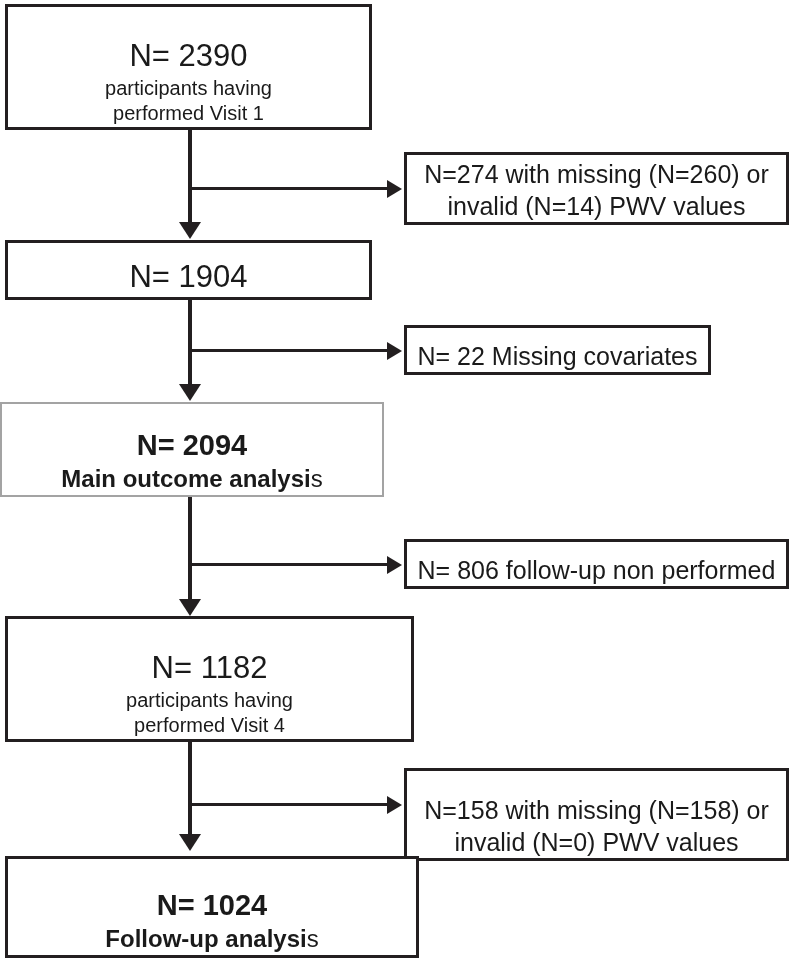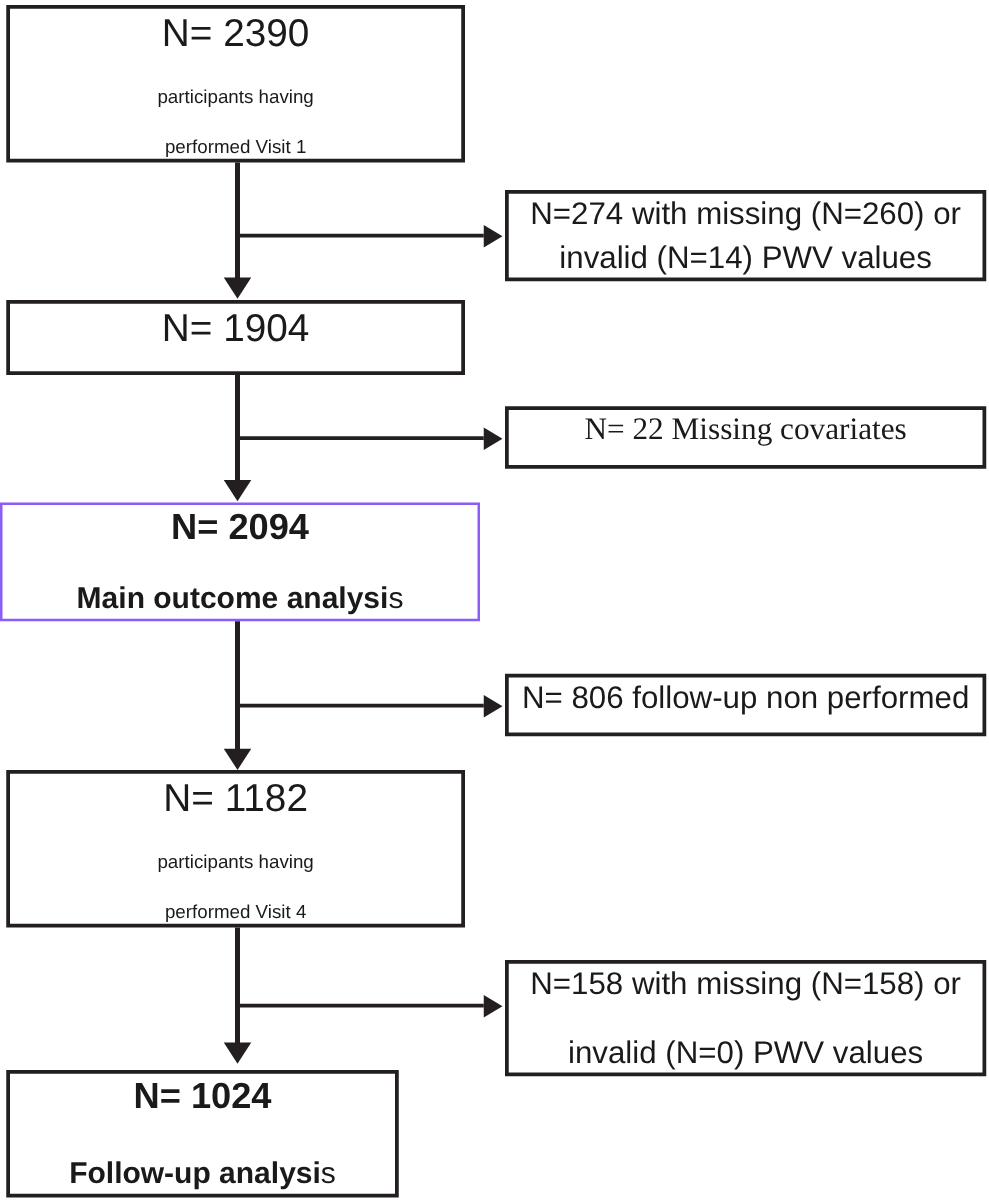--- a/index.html
+++ b/index.html
@@ -21,42 +21,42 @@
   }
 
   
   .node {
     position: absolute;
     box-sizing: border-box;
     background: #ffffff;
     display: flex;
     flex-direction: column;
     align-items: center;
-    justify-content: space-between;
+    justify-content: flex-end;
     text-align: center;
     line-height: 1.28;
   }
   .node.main {
     border: 3px solid #231f20;
   }
   .node.main-gray {
-    border: 2px solid #8b5cf6;
+    border: 2px solid #a3a3a3;
   }
   .node.side {
     border: 3px solid #231f20;
   }
 
   .ln {
     display: block;
     white-space: nowrap;
   }
 
   
   .t-big      { font-size: 31px; font-weight: 400; letter-spacing: 0px; }
-  .t-sub      { font-size: 15px; font-weight: 400; }
+  .t-sub      { font-size: 20px; font-weight: 400; }
   .t-big-bold { font-size: 29px; font-weight: bold; }
   .t-sub-bold { font-size: 24px; font-weight: bold; }
   .t-side     { font-size: 25px; font-weight: 400; }
   .lightsfx   { font-weight: 400; }
 
   
   .vstem {
     position: absolute;
     width: 4px;
     background: #231f20;
@@ -106,52 +106,52 @@
 
   <div class="node main" style="left:5px; top:240px; width:367px; height:60px;">
     <span class="ln t-big">N= 1904</span>
   </div>
 
   <div class="vstem" style="left:188px; top:300px; height:92px;"></div>
   <div class="arrow-down" style="left:179px; top:384px;"></div>
   <div class="hbranch" style="left:190px; top:349px; width:197px;"></div>
   <div class="arrow-right" style="left:387px; top:342px;"></div>
 
-  <div class="node side" style="left:404px; top:325px; width:385px; height:50px;font-family:Liberation Serif, serif;">
+  <div class="node side" style="left:404px; top:325px; width:307px; height:50px;">
     <span class="ln t-side">N= 22 Missing covariates</span>
   </div>
 
   <div class="node main-gray" style="left:0px; top:402px; width:384px; height:95px;">
     <span class="ln t-big-bold">N= 2094</span>
     <span class="ln t-sub-bold"><span>Main outcome analysi</span><span class="lightsfx">s</span></span>
   </div>
 
   <div class="vstem" style="left:188px; top:497px; height:110px;"></div>
   <div class="arrow-down" style="left:179px; top:599px;"></div>
   <div class="hbranch" style="left:190px; top:563px; width:197px;"></div>
   <div class="arrow-right" style="left:387px; top:556px;"></div>
 
   <div class="node side" style="left:404px; top:539px; width:385px; height:50px;">
     <span class="ln t-side">N= 806 follow-up non performed</span>
   </div>
 
-  <div class="node main" style="left:5px; top:616px; width:367px; height:126px;">
+  <div class="node main" style="left:5px; top:616px; width:409px; height:126px;">
     <span class="ln t-big">N= 1182</span>
     <span class="ln t-sub">participants having</span>
     <span class="ln t-sub">performed Visit 4</span>
   </div>
 
   <div class="vstem" style="left:188px; top:742px; height:100px;"></div>
   <div class="arrow-down" style="left:179px; top:834px;"></div>
   <div class="hbranch" style="left:190px; top:803px; width:197px;"></div>
   <div class="arrow-right" style="left:387px; top:796px;"></div>
 
   <div class="node side" style="left:404px; top:768px; width:385px; height:93px;">
     <span class="ln t-side">N=158 with missing (N=158) or</span>
     <span class="ln t-side">invalid (N=0) PWV values</span>
   </div>
 
-  <div class="node main" style="left:5px; top:856px; width:314px; height:102px;">
+  <div class="node main" style="left:5px; top:856px; width:414px; height:102px;">
     <span class="ln t-big-bold">N= 1024</span>
     <span class="ln t-sub-bold"><span>Follow-up analysi</span><span class="lightsfx">s</span></span>
   </div>
 
 </div>
 
 </body></html>

